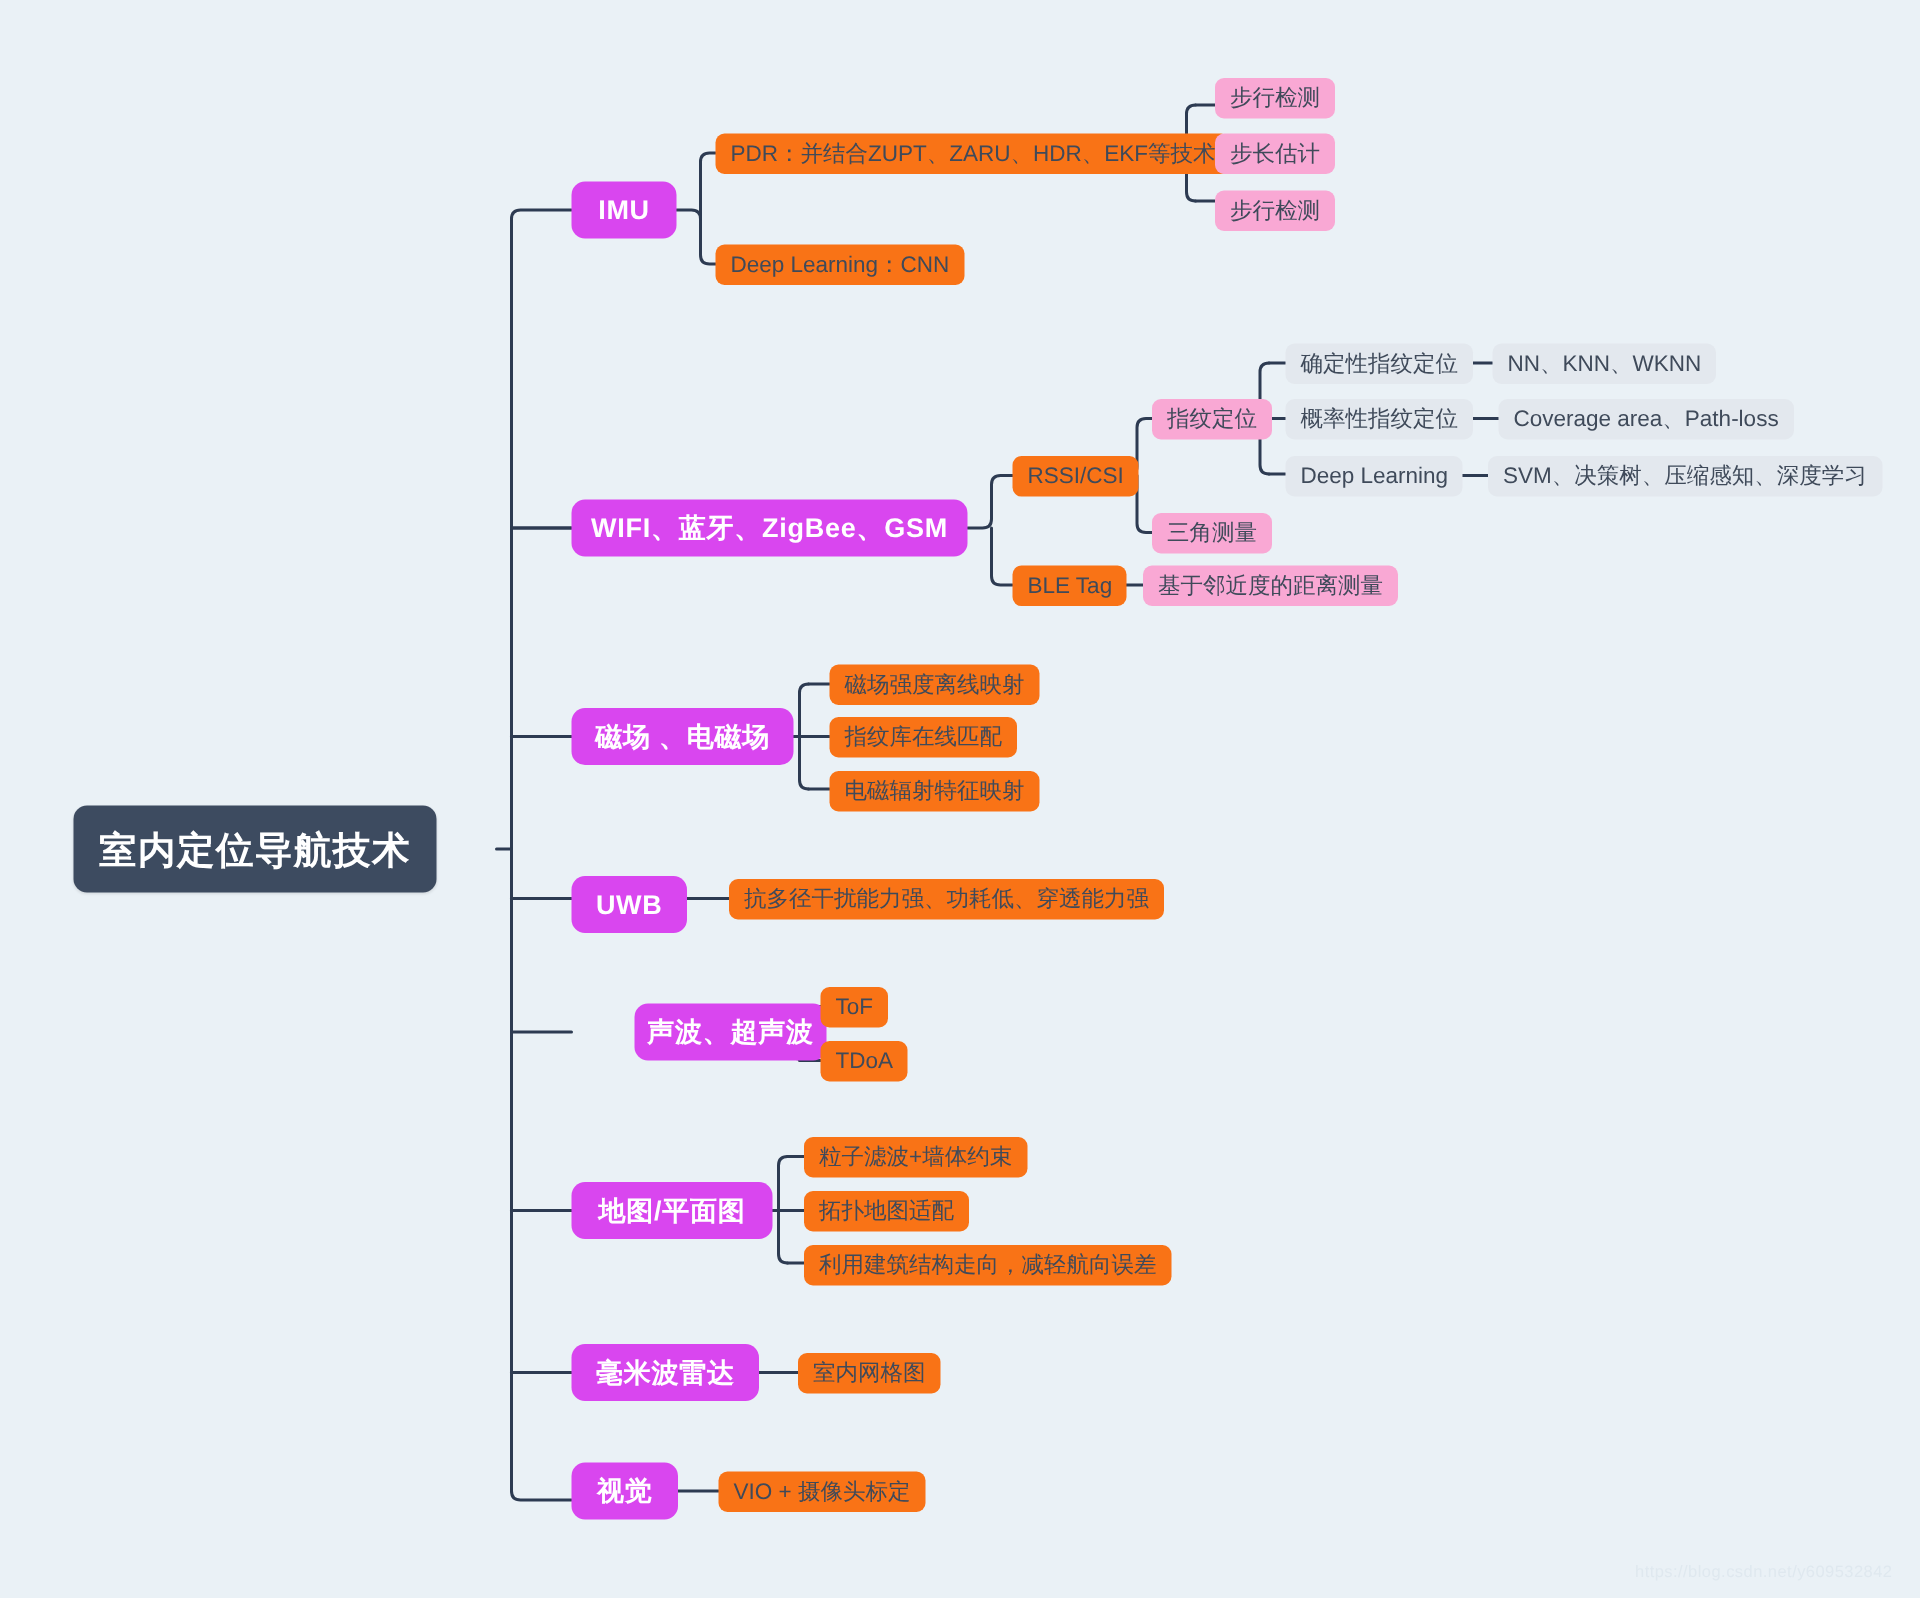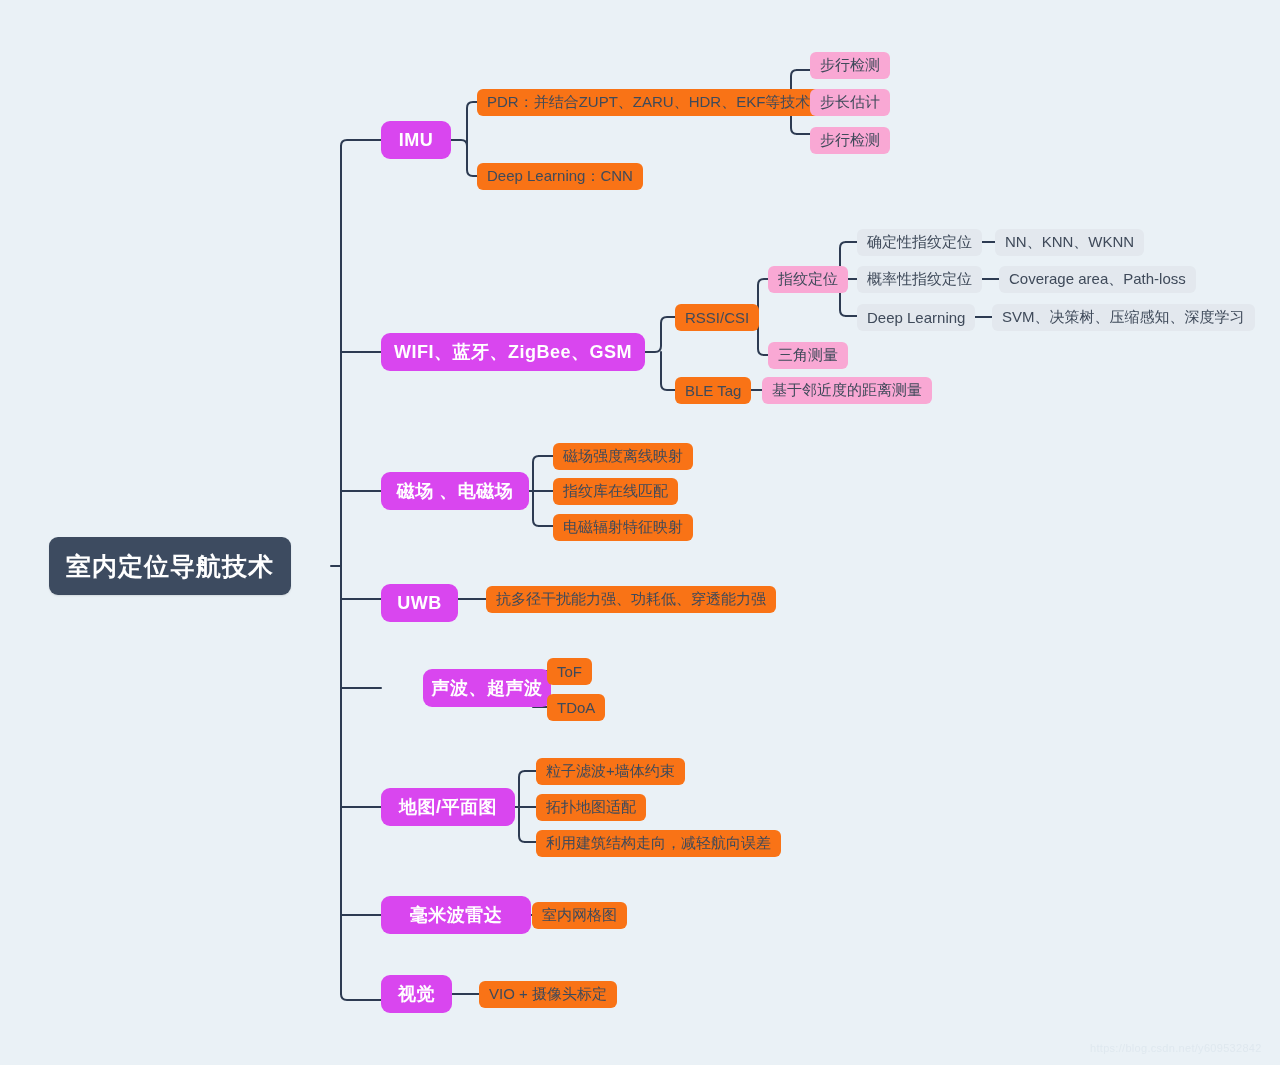--- a/index.html
+++ b/index.html
@@ -131,21 +131,21 @@
   <div class="node lvl1" style="left:381px;top:333px;width:264px;">WIFI、蓝牙、ZigBee、GSM</div>
 
   <div class="node lvl1" style="left:381px;top:472px;width:148px;">磁场 、电磁场</div>
 
   <div class="node lvl1" style="left:381px;top:584px;width:77px;">UWB</div>
 
   <div class="node lvl1" style="left:381px;top:669px;width:128px;margin-left:42px;">声波、超声波</div>
 
   <div class="node lvl1" style="left:381px;top:788px;width:134px;">地图/平面图</div>
 
-  <div class="node lvl1" style="left:381px;top:896px;width:150px;">毫米波雷达</div>
+  <div class="node lvl1" style="left:381px;top:896px;width:125px;">毫米波雷达</div>
 
   <div class="node lvl1" style="left:381px;top:975px;width:71px;">视觉</div>
 
   <div class="node leaf l3" style="left:477px;top:89px;">PDR：并结合ZUPT、ZARU、HDR、EKF等技术</div>
   <div class="node leaf l3" style="left:477px;top:163px;">Deep Learning：CNN</div>
 
   <div class="node leaf l4" style="left:810px;top:52px;">步行检测</div>
   <div class="node leaf l4" style="left:810px;top:89px;">步长估计</div>
   <div class="node leaf l4" style="left:810px;top:127px;">步行检测</div>
 

